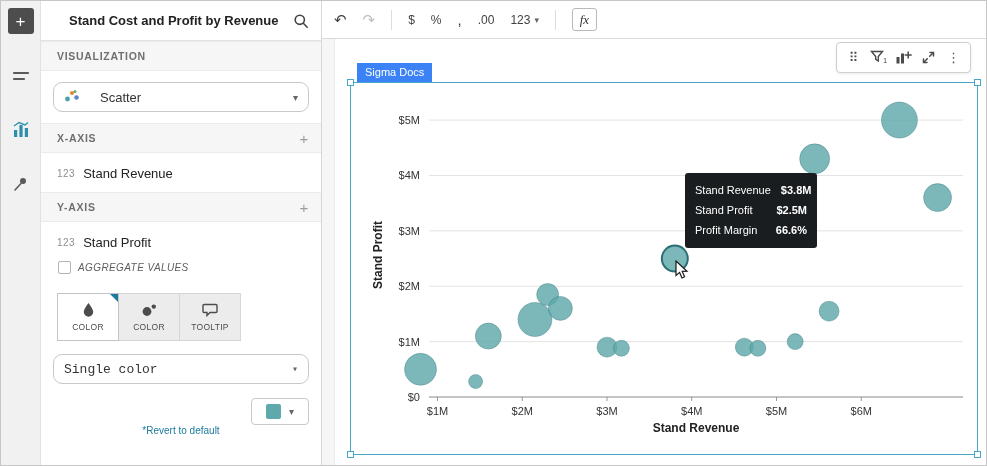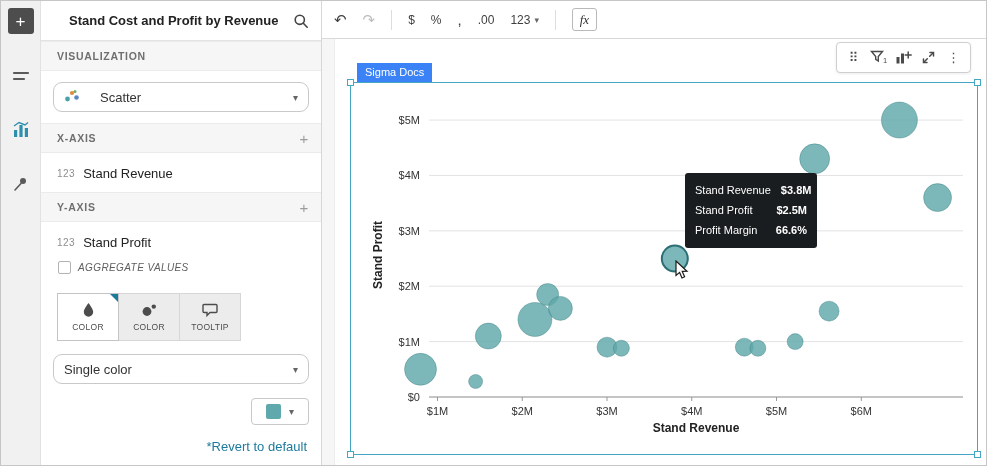--- a/index.html
+++ b/index.html
@@ -26,26 +26,26 @@
   .field-row { height:30px; display:flex; align-items:center; gap:8px; padding:0 12px 0 16px; margin:5px 0 4px; font-size:13px; color:#222; }
   .field-type { font-size:10px; color:#8e8e8e; letter-spacing:.5px; }
   .check-row { display:flex; align-items:center; gap:7px; padding:0 12px 10px 17px; font-size:10px; letter-spacing:.4px; color:#5e5e5e;font-style:italic; }
   .checkbox { width:13px; height:13px; border:1px solid #b3b3b3; border-radius:2px; background:#fff; cursor:pointer; flex:0 0 auto; }
   .tabs { display:flex; padding:9px 12px 0 16px; }
   .tab { width:62px; height:48px; background:#ececec; border:1px solid #d6d6d6; margin-left:-1px; display:flex; flex-direction:column; align-items:center; justify-content:center; gap:5px; font-size:8.5px; letter-spacing:.3px; color:#4c4c4c; cursor:pointer; position:relative; }
   .tab:first-child { margin-left:0; }
   .tab.active { background:#fff; border-color:#c4c4c4; z-index:2; }
   .tab.active::after { content:""; position:absolute; top:0; right:0; border-top:8px solid #1d7a9c; border-left:8px solid transparent; }
   .tab svg { display:block; }
-  .mode-dropdown { margin-top:13px; }
+  .mode-dropdown { margin-top:13px;font-family:Liberation Mono, monospace; }
   .swatch-wrap { display:flex; justify-content:flex-end; padding:0 12px; margin-top:3px; }
   .swatch-btn { width:58px; height:27px; border:1px solid #c9c9c9; border-radius:4px; display:flex; align-items:center; justify-content:center; gap:8px; cursor:pointer; background:#fff; }
   .swatch { width:15px; height:15px; border-radius:2px; }
   .swatch-btn .chev { font-size:10px; color:#666; }
-  .revert { text-align:right; padding:0 14px; margin-top:14px; font-size:13px; color:#1d7a9c; cursor:pointer; }
+  .revert { text-align:center; padding:0 14px; font-size:10px; color:#1d7a9c; cursor:pointer; }
 
   
   .main { flex:1; display:flex; flex-direction:column; min-width:0; }
   .toolbar { height:38px; flex:0 0 auto; border-bottom:1px solid #d9d9d9; display:flex; align-items:center; padding:0 12px; gap:16px; background:#fff; }
   .tb-icon { font-size:15px; color:#3f3f3f; cursor:pointer; line-height:1; }
   .tb-icon.disabled { color:#bdbdbd; }
   .tb-sep { width:1px; height:20px; background:#ddd; }
   .tb-small { font-size:12px; }
   .tb-dd { display:flex; align-items:center; gap:4px; font-size:12px; color:#3f3f3f; cursor:pointer; }
   .tb-dd .chev { font-size:9px; color:#666; }

